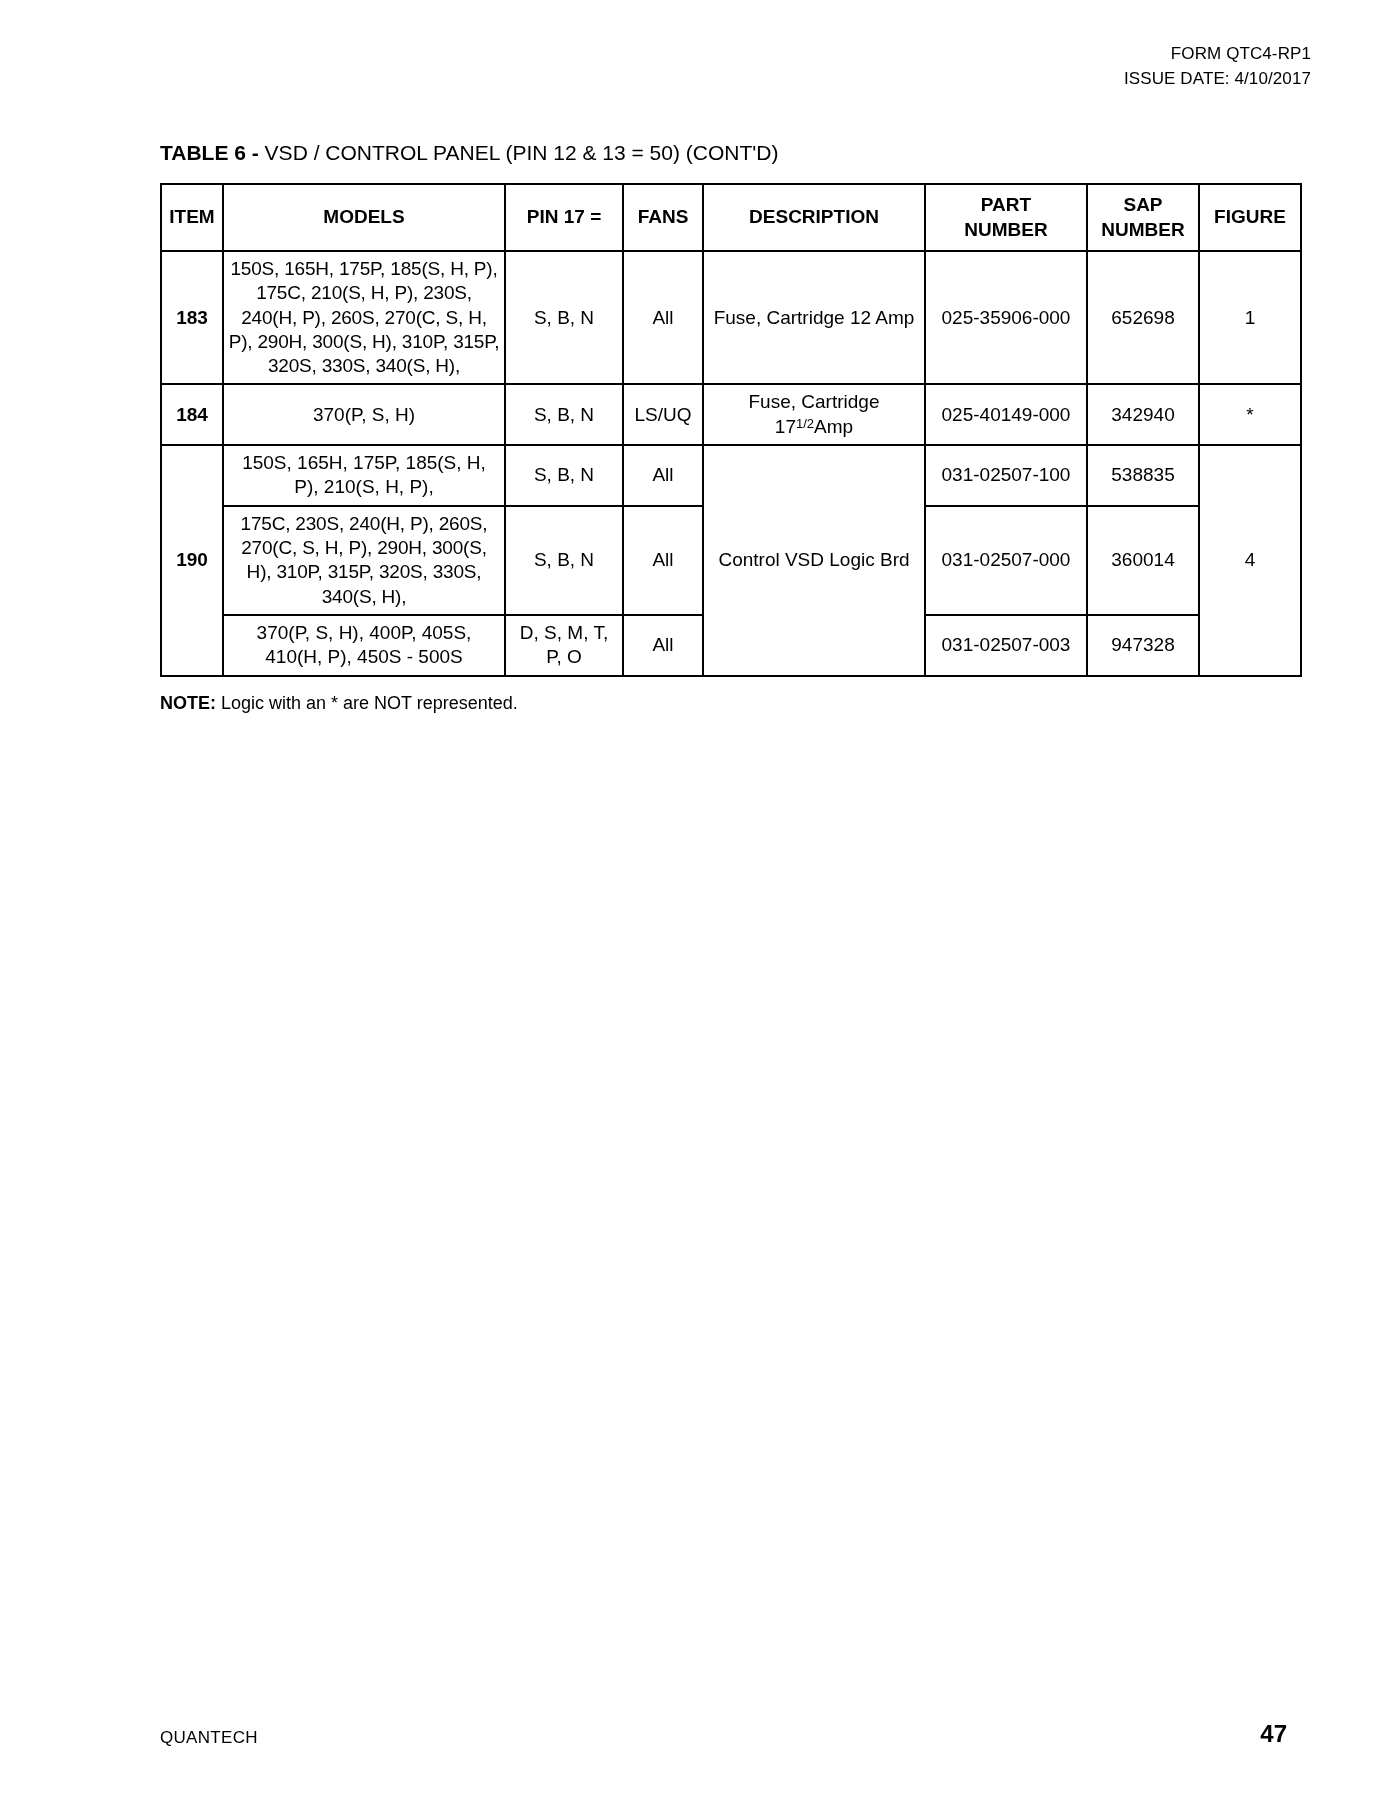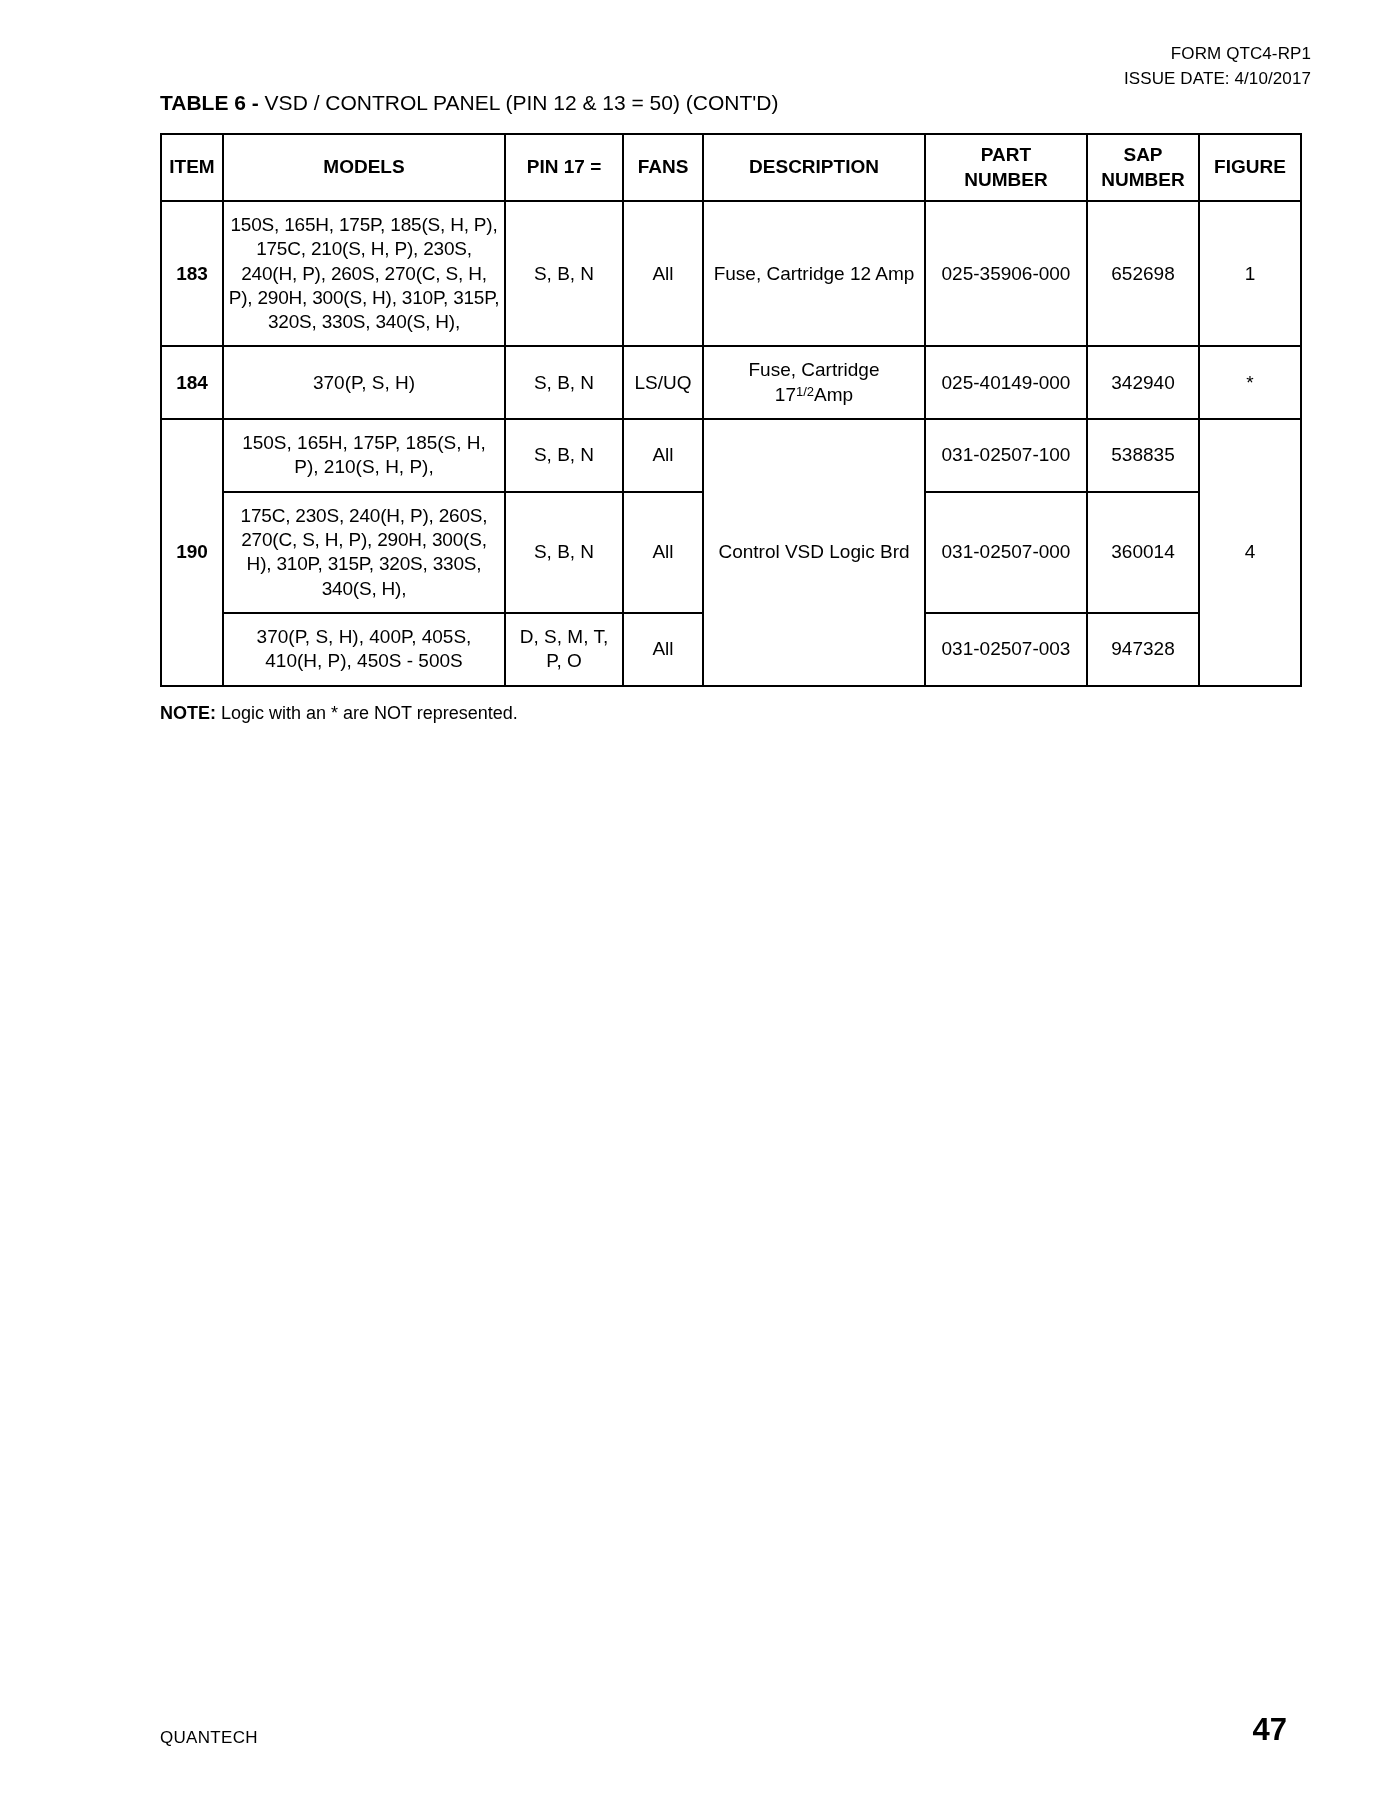--- a/index.html
+++ b/index.html
@@ -25,37 +25,38 @@
     text-align: right;
     font-size: 17px;
     line-height: 1.45;
     padding-right: 20px;
     padding-top: 2px;
   }
   .header div {
     letter-spacing: 0.1px;
   }
   .table-title {
+    margin-top: 50px;
     margin-left: 100px;
     font-size: 21px;
   }
   .table-title .strong {
     font-weight: bold;
   }
   table.parts {
     margin-top: 18px;
     margin-left: 100px;
     border-collapse: collapse;
     width: 1140px;
     table-layout: fixed;
   }
   table.parts th, table.parts td {
     border: 2px solid #000;
     font-size: 19px;
-    padding: 11px 4px;
+    padding: 5px 4px;
     text-align: center;
     vertical-align: middle;
     line-height: 1.28;
   }
   table.parts th {
     font-weight: bold;
     padding: 8px 4px;
   }
   .col-item   { width: 62px; }
   .col-models { width: 282px; }
@@ -88,21 +89,21 @@
     display: flex;
     justify-content: space-between;
     align-items: flex-end;
     padding: 0 40px 0 100px;
   }
   .footer .brand {
     font-size: 17px;
     letter-spacing: 0.3px;
   }
   .footer .pageno {
-    font-size: 31px;
+    font-size: 24px;
     font-weight: bold;
   }
 </style>
 </head>
 <body>
 
 <div class="page">
 
   <div class="header">
     <div>FORM QTC4-RP1</div>

